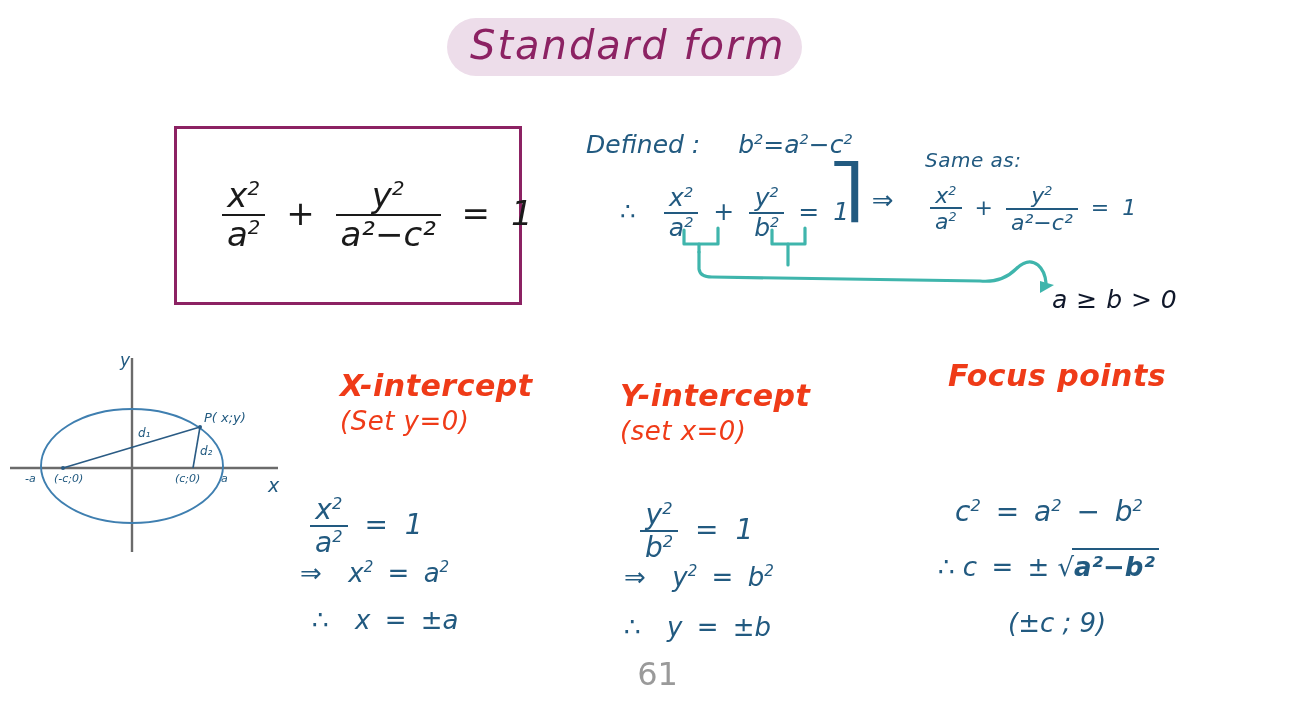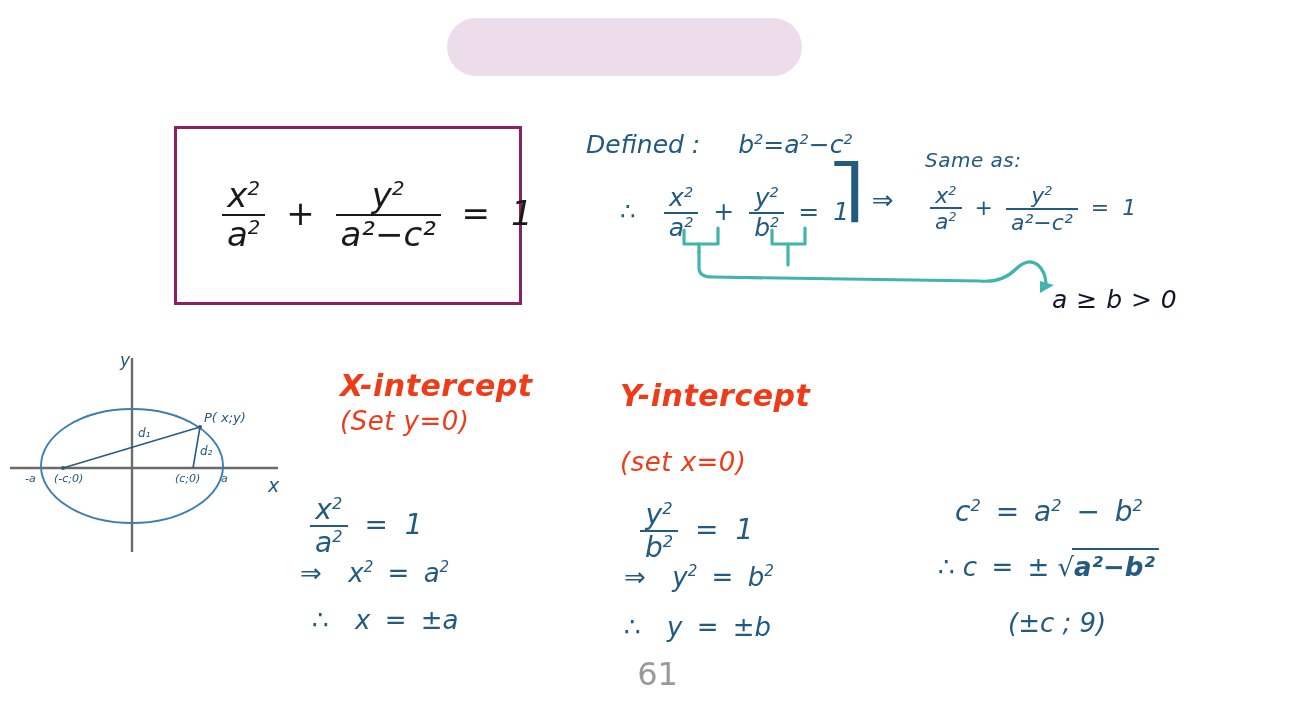--- a/index.html
+++ b/index.html
@@ -100,21 +100,21 @@
   
   .head {
     font-size: 30px;
     font-weight: 600;
     font-style: italic;
     letter-spacing: 0.5px;
   }
   #x-int-head   { left: 340px; top: 368px; }
   #x-int-sub    { left: 340px; top: 406px; font-size: 26px; }
   #y-int-head   { left: 620px; top: 378px; }
-  #y-int-sub    { left: 620px; top: 416px; font-size: 26px; margin-top: 31px; }
+  #y-int-sub    { left: 620px; top: 416px; font-size: 26px; }
   #focus-head   { left: 948px; top: 358px; }
 
   
   #x-eq1 { left: 310px; top: 495px; font-size: 28px; }
   #x-eq2 { left: 300px; top: 558px; font-size: 26px; }
   #x-eq3 { left: 312px; top: 605px; font-size: 26px; }
 
   #y-eq1 { left: 640px; top: 500px; font-size: 28px; }
   #y-eq2 { left: 624px; top: 562px; font-size: 26px; }
   #y-eq3 { left: 624px; top: 612px; font-size: 26px; }
@@ -161,20 +161,21 @@
     color: #225a80;
     white-space: nowrap;
   }
 </style>
 </head>
 <body>
 
 <div id="page">
 
   <div id="title-highlight"></div>
+  <div id="title-text">Standard form</div>
 
   <div id="formula-box"></div>
   <div class="eqn black" id="main-eq">
     <span class="frac">
       <span class="num"><span>x</span><sup class="p">2</sup></span>
       <span class="den"><span>a</span><sup class="p">2</sup></span>
     </span>
     <span class="op">+</span>
     <span class="frac">
       <span class="num"><span>y</span><sup class="p">2</sup></span>
@@ -240,20 +241,21 @@
   </svg>
 
   <div class="ink teal" id="ineq-label">a ≥ b &gt; 0</div>
 
   <div class="ink red head" id="x-int-head">X-intercept</div>
   <div class="ink red" id="x-int-sub">(Set y=0)</div>
 
   <div class="ink red head" id="y-int-head">Y-intercept</div>
   <div class="ink red" id="y-int-sub">(set x=0)</div>
 
+  <div class="ink red head" id="focus-head">Focus points</div>
 
   <div class="eqn blue" id="x-eq1">
     <span class="frac">
       <span class="num"><span>x</span><sup class="p">2</sup></span>
       <span class="den"><span>a</span><sup class="p">2</sup></span>
     </span>
     <span style="padding:0 8px">=</span>
     <span>1</span>
   </div>
   <div class="eqn blue" id="x-eq2">

